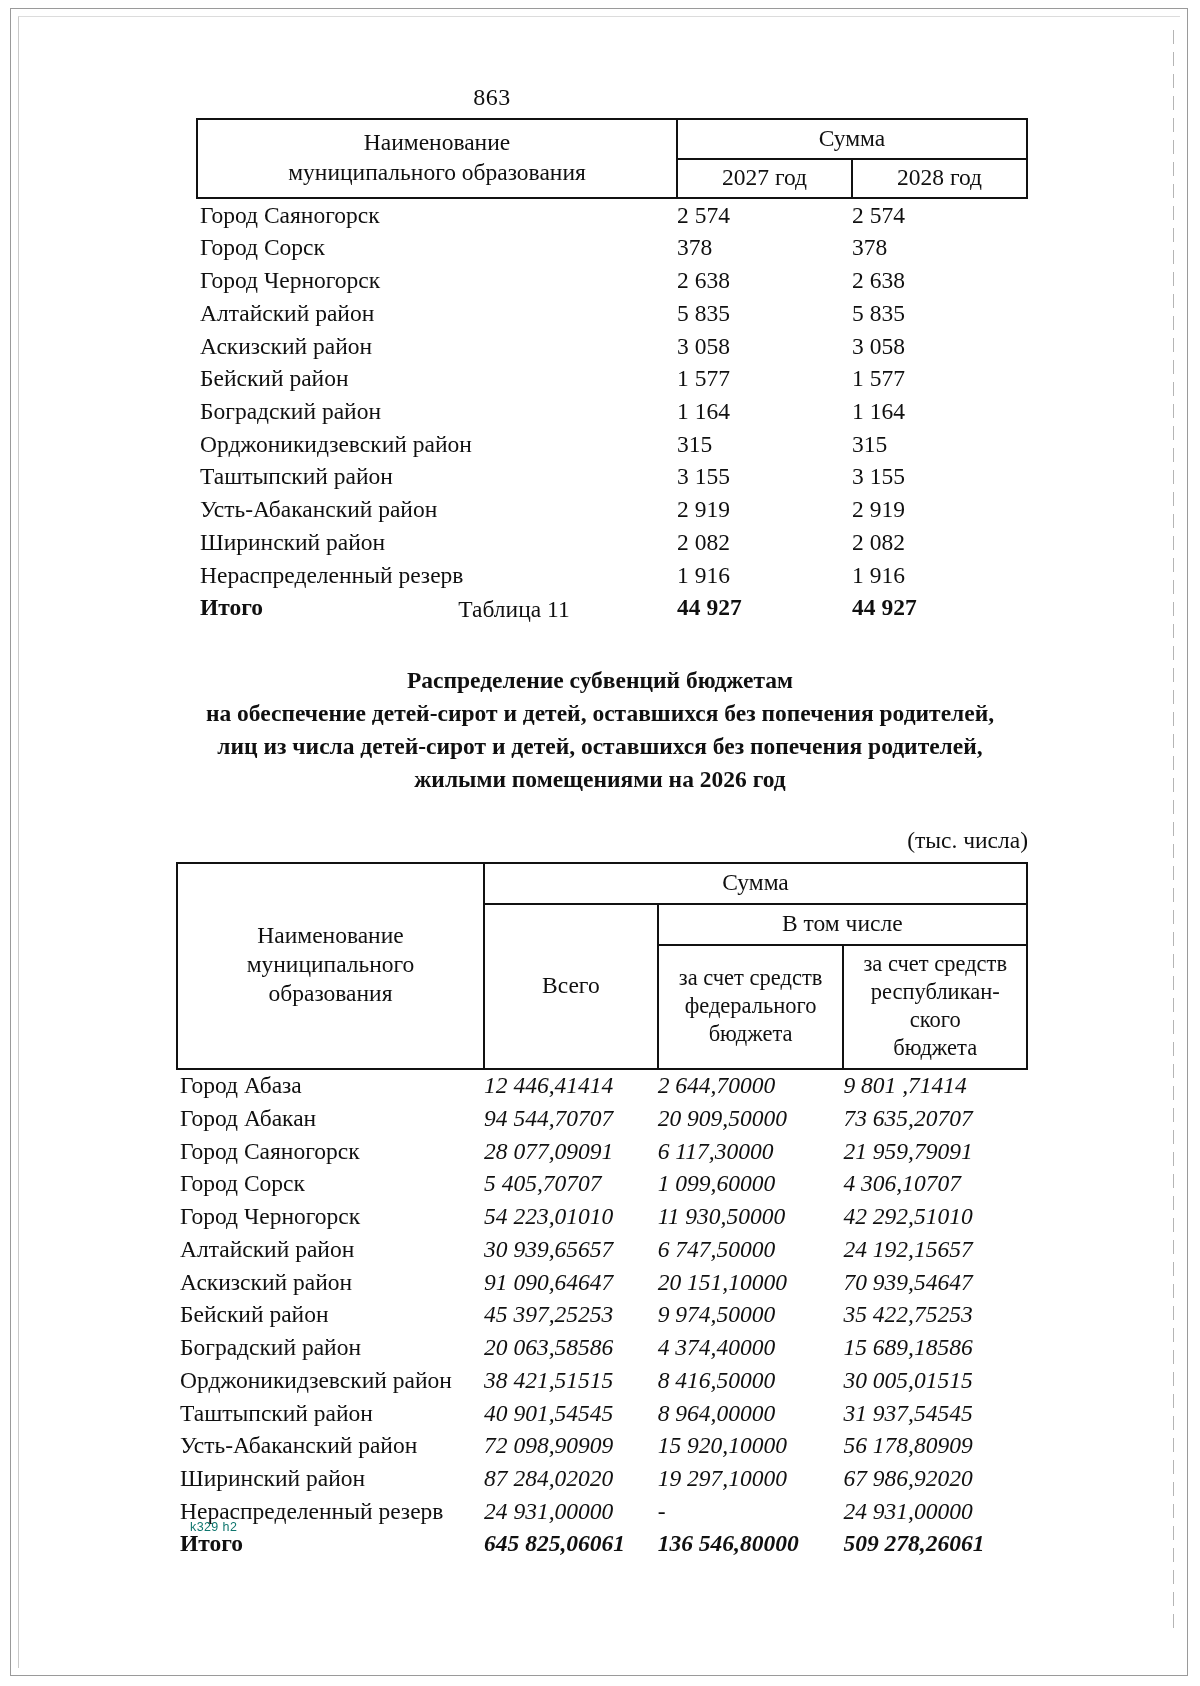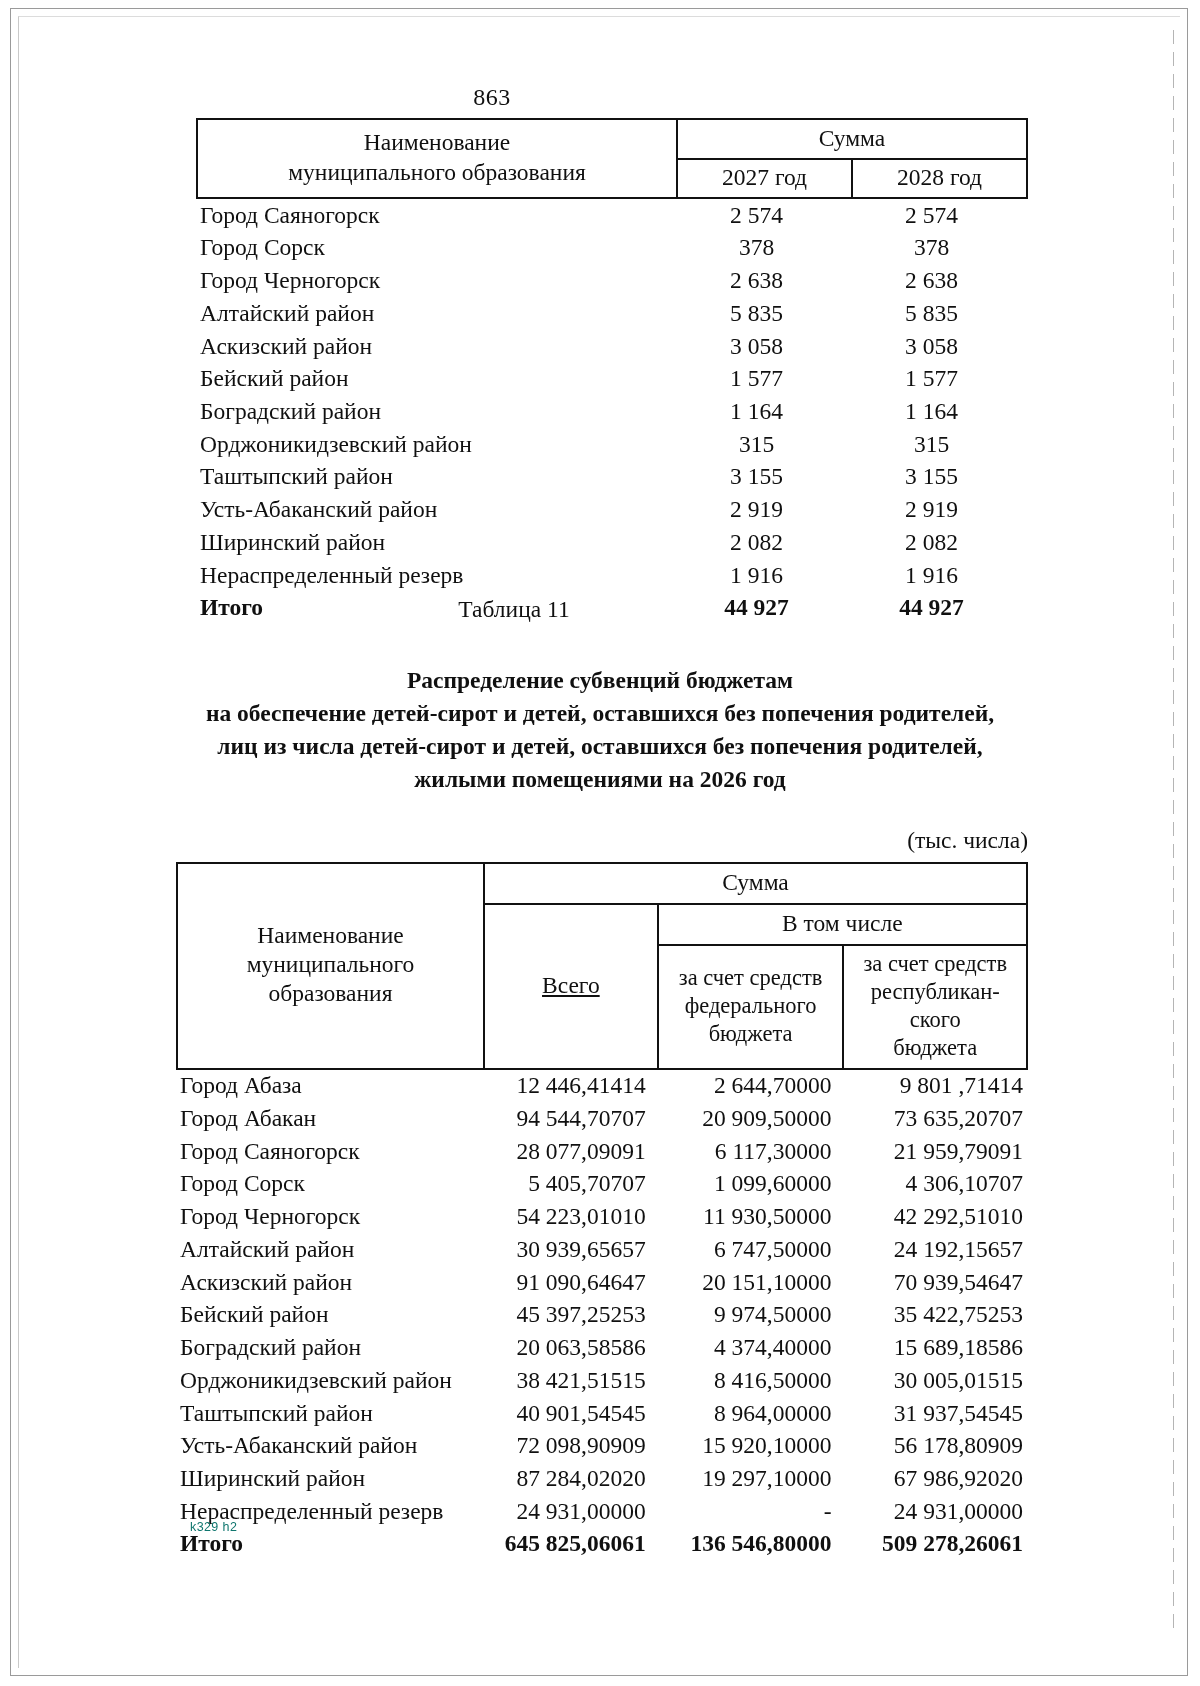--- a/index.html
+++ b/index.html
@@ -106,21 +106,21 @@
   }
   #table-one .hdr-year {
     padding: 3px 4px 5px 4px;
   }
   #table-one td.body-name {
     text-align: left;
     padding: 2.5px 0 2.5px 3px;
     white-space: nowrap;
   }
   #table-one td.body-num {
-    text-align: center;
+    text-align: left;
     padding: 2.5px 16px 2.5px 0;
     white-space: nowrap;
   }
   #table-one tr.total-row td {
     font-weight: bold;
   }
 
   
   .table-caption-right {
     position: absolute;
@@ -164,36 +164,36 @@
     border: 2px solid #111;
     text-align: center;
     line-height: 1.24;
     padding: 4px 5px 6px 5px;
   }
   #table-two .hdr-name {
     width: 308px;
   }
   #table-two .hdr-total {
     width: 170px;
-    text-decoration: underline;
   }
   #table-two .hdr-fed,
   #table-two .hdr-rep {
     width: 187px;
     font-size: 22.5px;
   }
   #table-two td.body-name {
     text-align: left;
     padding: 2.5px 0 2.5px 3px;
     white-space: nowrap;
   }
   #table-two td.body-num {
-    text-align: right;
+    text-align: left;
     padding: 2.5px 12px 2.5px 0;
     white-space: nowrap;
+    font-style: italic;
   }
   #table-two td.body-num.last-col {
     padding-right: 4px;
   }
   #table-two tr.total-row td {
     font-weight: bold;
   }
 
   
   .footer-mark {

